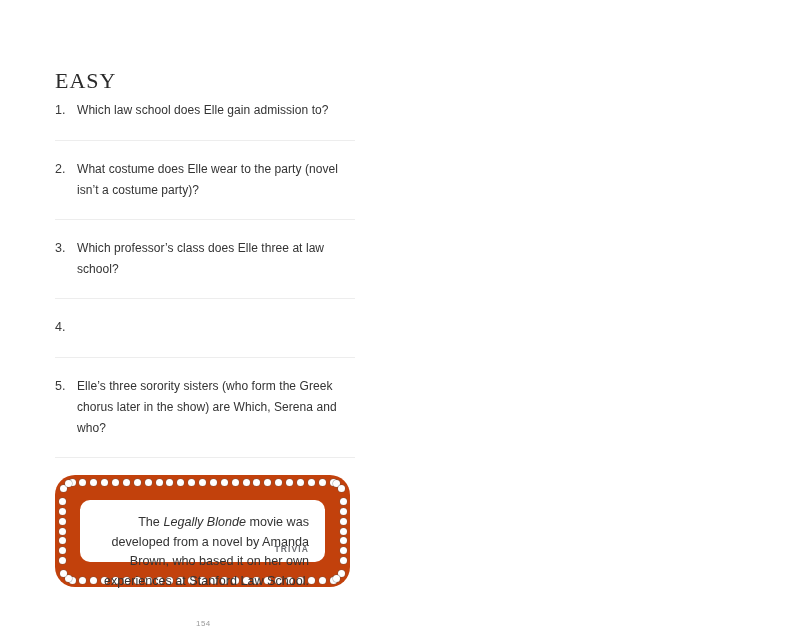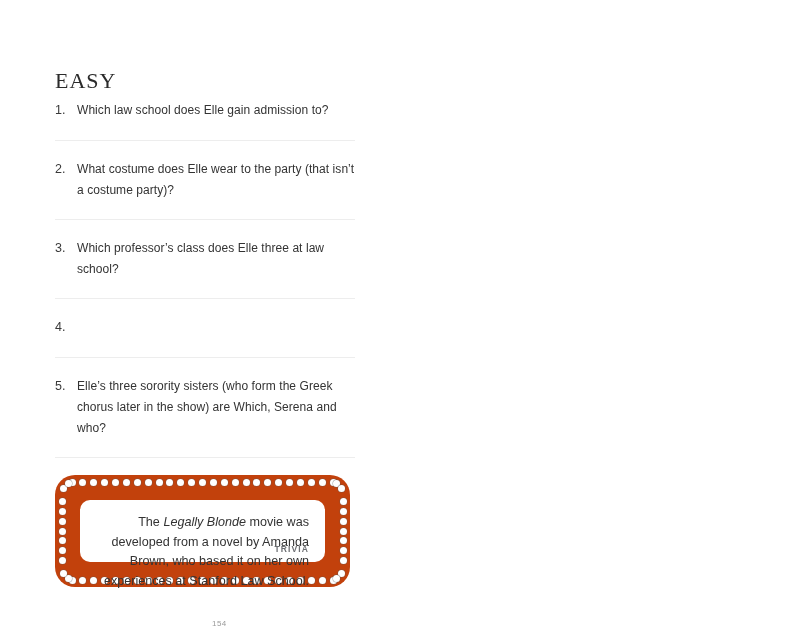--- a/index.html
+++ b/index.html
@@ -136,39 +136,39 @@
   }
 
   
   .folio {
     position: absolute;
     bottom: 24px;
     font-size: 8px;
     color: #9a9a9a;
     letter-spacing: 0.06em;
   }
-  .folio-left { left: 212px; text-align: center; }
+  .folio-left { left: 196px; text-align: center; }
 </style>
 </head>
 <body>
 
 <div class="spread">
 
   <div class="page">
 
     <h2 class="section-heading heading-left">EASY</h2>
 
     <ul class="qlist qlist-left">
       <li class="qitem">
         <span class="qnum">1.</span>
         <span class="qtext">Which law school does Elle gain admission to?</span>
       </li>
       <li class="qitem">
         <span class="qnum">2.</span>
-        <span class="qtext">What costume does Elle wear to the party (that isn’t a costume party)?</span>
+        <span class="qtext">What costume does Elle wear to the party (novel isn’t a costume party)?</span>
       </li>
       <li class="qitem">
         <span class="qnum">3.</span>
         <span class="qtext">Which professor’s class does Elle three at law school?</span>
       </li>
       <li class="qitem">
         <span class="qnum">4.</span>
       </li>
       <li class="qitem">
         <span class="qnum">5.</span>

